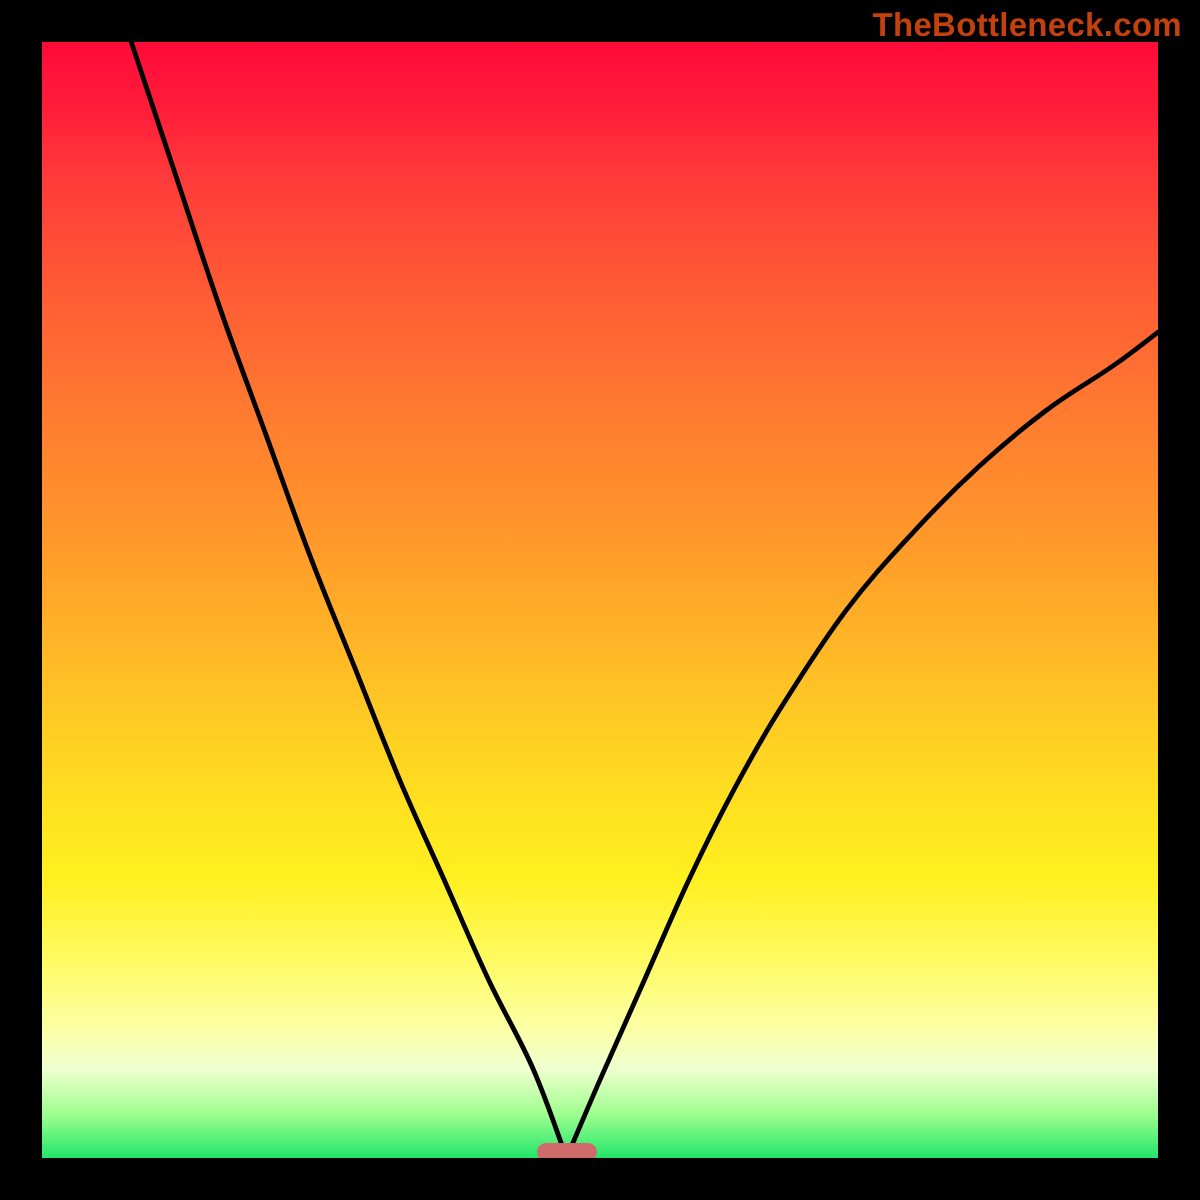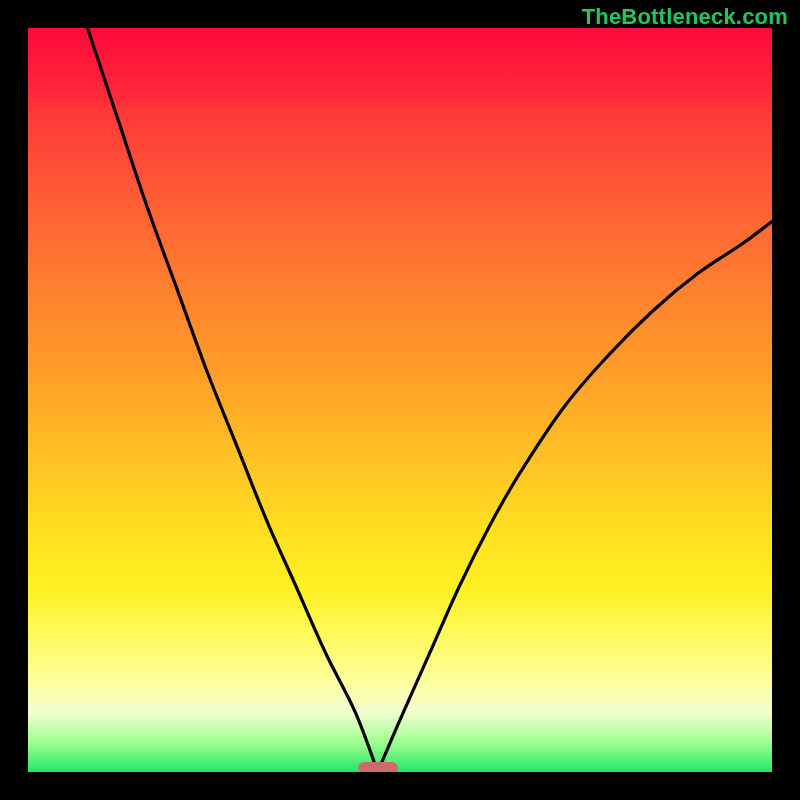--- a/index.html
+++ b/index.html
@@ -60,21 +60,21 @@
     border-radius: 6px;
     transform: translate(-50%, -50%);
   }
   .watermark {
     position: absolute;
     top: 4px;
     right: 12px;
     font-family: Arial, Helvetica, sans-serif;
     font-size: 22px;
     font-weight: 600;
-    color: #22c55e;
+    color: #c2410c;
     letter-spacing: 0.2px;
   }
 </style>
 </head>
 <body>
 
 <div class="frame">
 
   <div class="plot-area">
     <div class="gradient"></div>

